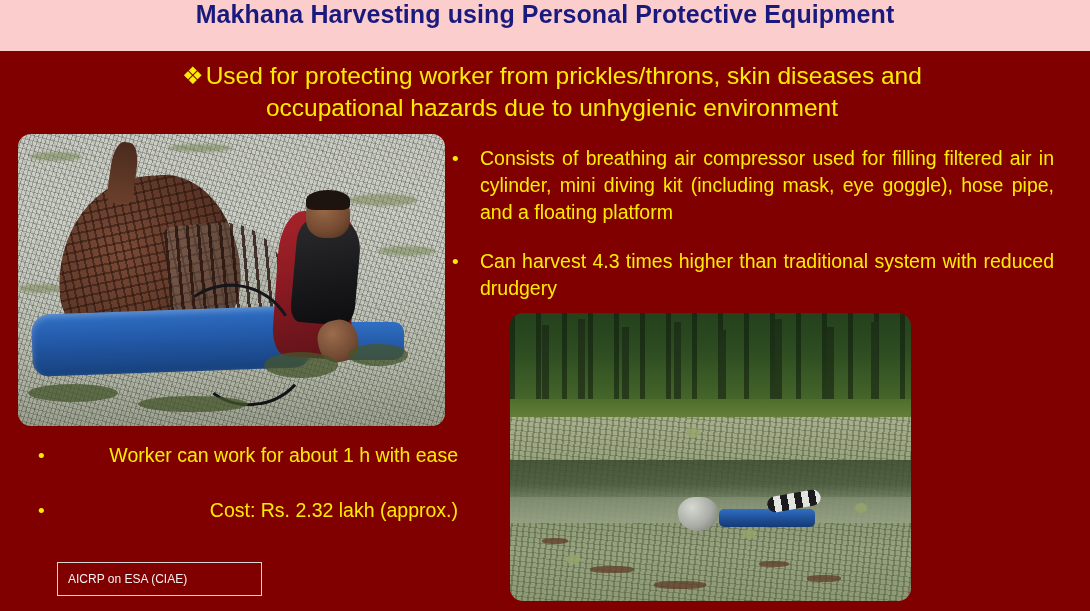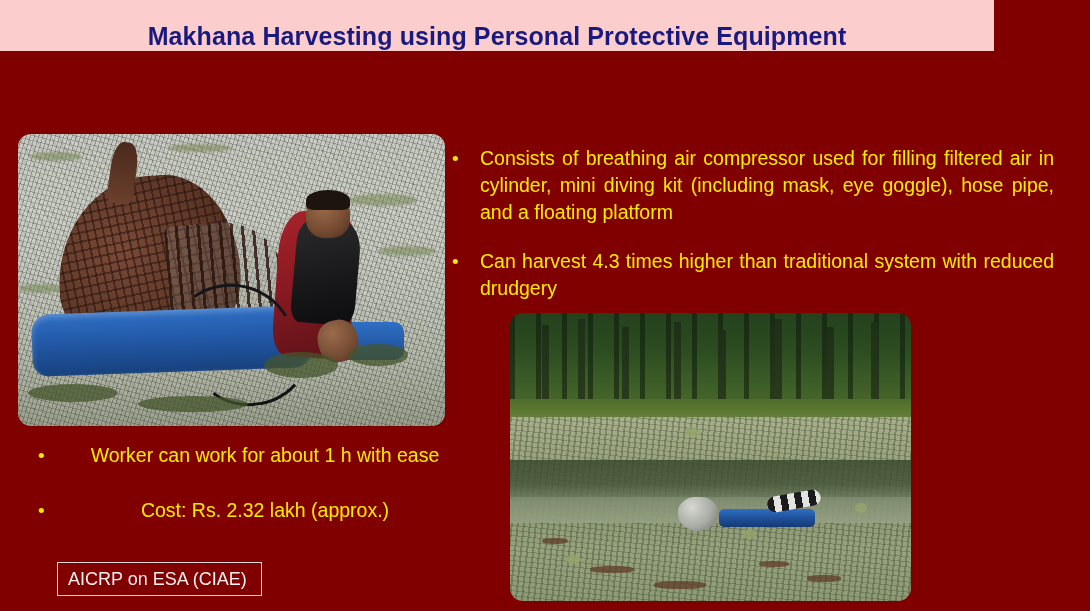--- a/index.html
+++ b/index.html
@@ -14,25 +14,25 @@
     background: #800000;
     overflow: hidden;
     font-family: "Liberation Sans", sans-serif;
   }
 
   
   .title-banner {
     position: absolute;
     left: 0;
     top: 0;
-    width: 994px;
+    width: 1090px;
     height: 51px;
     background: #fbcdcd;
     display: flex;
-    align-items: flex-end;
+    align-items: flex-start;
     justify-content: center;
   }
   .title-text {
     color: #1a1a7e;
     font-size: 25px;
     font-weight: bold;
     letter-spacing: 0.1px;
     white-space: nowrap;
   }
 
@@ -331,21 +331,21 @@
     width: 28px;
     color: #ffec00;
     font-size: 19px;
     line-height: 27px;
   }
   .bullet-body {
     flex: 1 1 auto;
     text-align: justify;
     text-justify: inter-word;
   }
-  .bullet-body.last-nojustify { text-align: center; }
+  .bullet-body.last-nojustify { text-align: right; }
 
   
   .left-bullets {
     position: absolute;
     left: 38px;
     top: 442px;
     width: 420px;
     color: #ffec00;
     font-size: 19.5px;
     line-height: 27px;
@@ -361,32 +361,36 @@
     width: 205px;
     height: 34px;
     border: 1px solid #d8d8d8;
     display: flex;
     align-items: center;
     padding-left: 10px;
     box-sizing: border-box;
   }
   .badge-text {
     color: #f2f2f2;
-    font-size: 18px;
+    font-size: 12px;
   }
 </style>
 </head>
 <body>
 
 <div class="slide">
 
   <div class="title-banner">
     <div class="title-text">Makhana Harvesting using Personal Protective Equipment</div>
   </div>
 
+  <div class="subtitle-block">
+    <span class="subtitle-bullet">❖</span><span class="subtitle-text">Used for protecting worker from prickles/throns, skin diseases and</span>
+    <div class="subtitle-text">occupational hazards due to unhygienic environment</div>
+  </div>
 
   <div class="photo photo-left">
     <div class="pond-pale"></div>
     <div class="leafpatch" style="left:12px;top:18px;width:52px;height:9px;"></div>
     <div class="leafpatch" style="left:150px;top:10px;width:64px;height:8px;"></div>
     <div class="leafpatch" style="left:330px;top:60px;width:70px;height:12px;"></div>
     <div class="leafpatch" style="left:360px;top:112px;width:58px;height:10px;"></div>
     <div class="leafpatch" style="left:0px;top:150px;width:46px;height:9px;"></div>
     <div class="basket"></div>
     <div class="basket-neck"></div>

